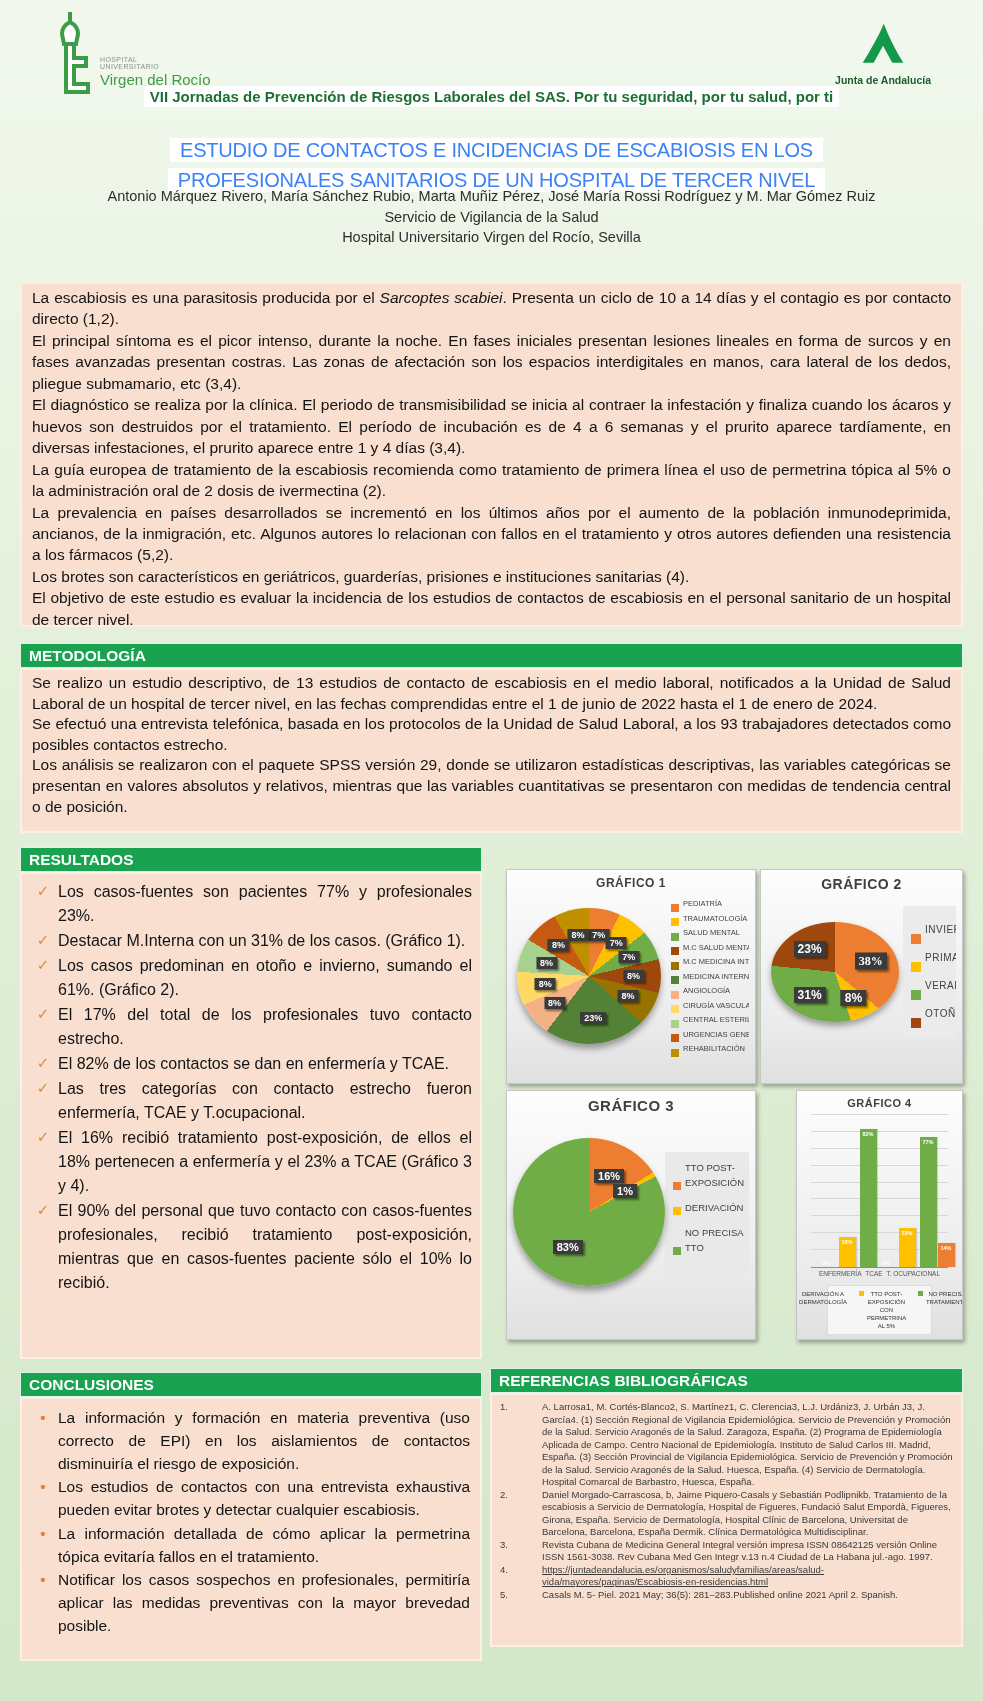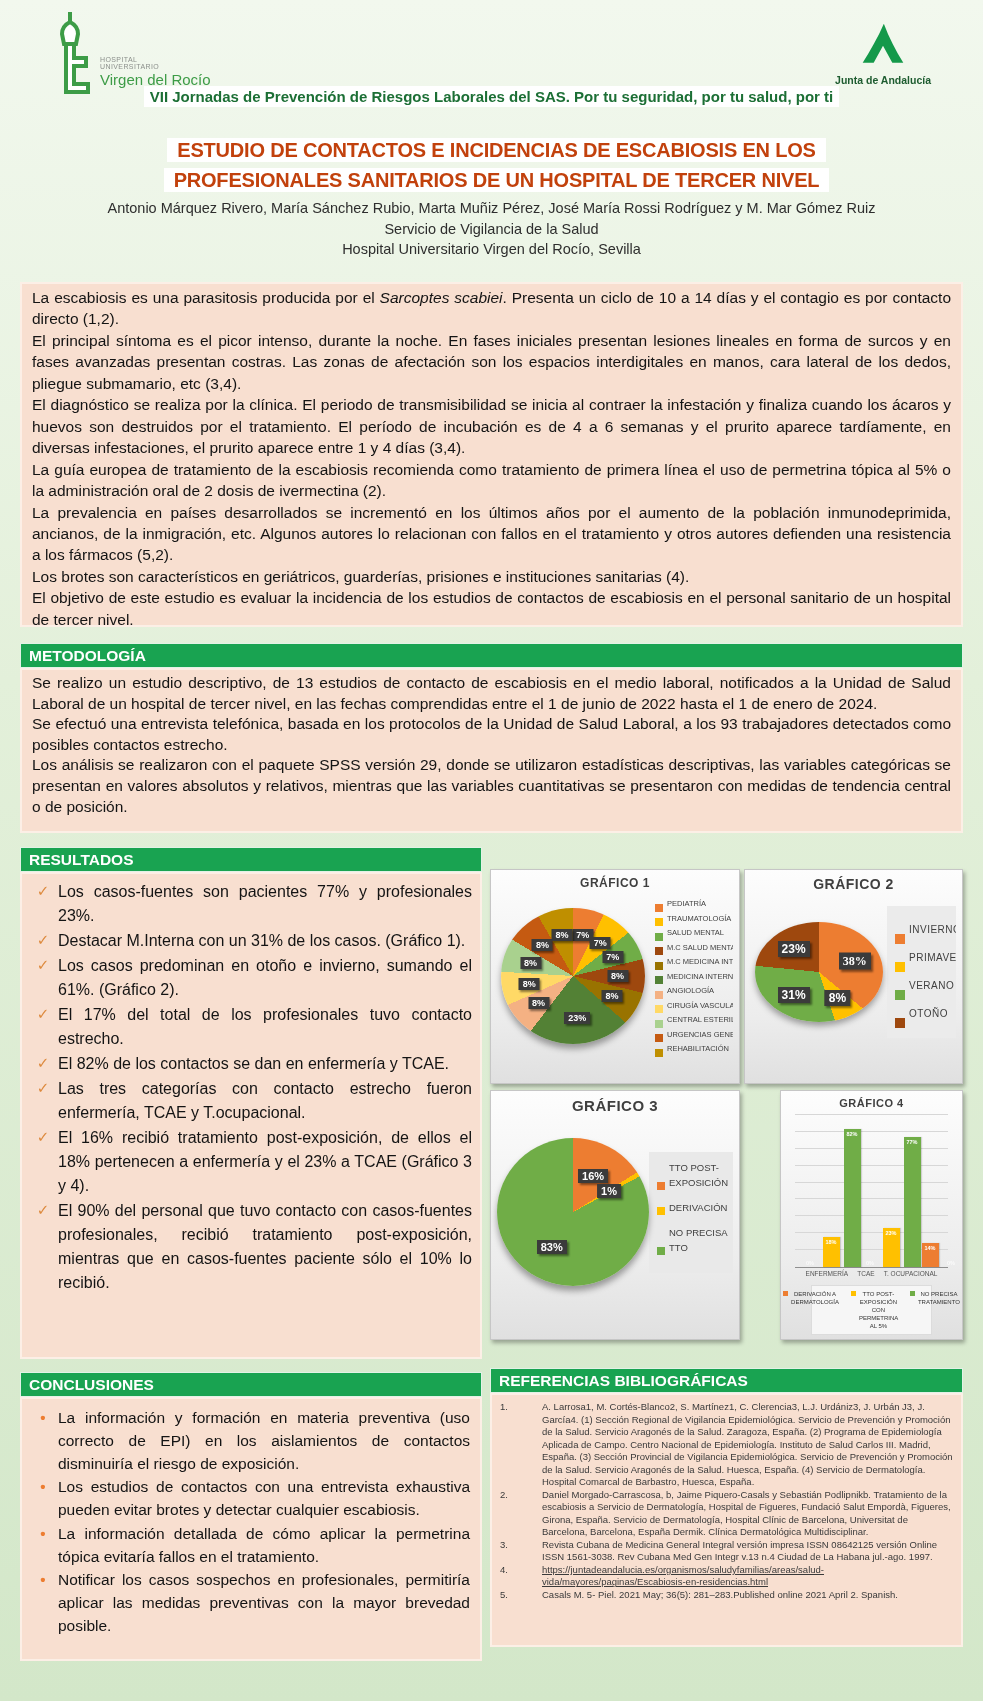--- a/index.html
+++ b/index.html
@@ -10,22 +10,22 @@
   
   .logo-left{position:absolute;left:40px;top:10px;display:flex;align-items:flex-end;gap:2px;}
   .logo-left .txt{line-height:1.05;padding-bottom:6px;}
   .logo-left .small{font-size:7px;color:#8b8f8b;letter-spacing:.4px;}
   .logo-left .name{font-size:15px;color:#3d9c47;margin-top:2px;}
   .logo-right{position:absolute;right:52px;top:22px;text-align:center;}
   .logo-right .name{font-size:10.5px;font-weight:bold;color:#1e5c30;margin-top:2px;}
   .event-line{position:absolute;top:88px;left:0;width:100%;text-align:center;}
   .event-line span{background:#fff;padding:2px 6px;font-weight:bold;font-size:15px;color:#1c6f35;}
   .title-block{position:absolute;top:136px;left:0;width:100%;text-align:center;line-height:29px;}
-  .title-block span{background:#fff;padding:1px 10px;font-weight:bold;font-size:20px;color:#c2410c;letter-spacing:-0.2px;margin-left:10px;}
-  .authors-block{position:absolute;top:198px;left:0;width:100%;text-align:center;color:#2e2e2e;
+  .title-block span{background:#fff;padding:1px 10px;font-weight:normal;font-size:20px;color:#3b82f6;letter-spacing:-0.2px;margin-left:10px;}
+  .authors-block{position:absolute;top:186px;left:0;width:100%;text-align:center;color:#2e2e2e;
     font-size:14.5px;line-height:1.42;}
 
   
   .main{position:absolute;top:282px;left:20px;width:943px;}
   .sec-header{background:#19a351;border:1px solid #e2f2e6;color:#fff;font-weight:bold;
     font-size:15.5px;height:21px;line-height:21px;padding:1px 8px;}
   .content-box{background:#f8dfd0;border:2px solid #fcefe6;color:#141414;text-align:justify;
     padding:3px 10px;box-sizing:border-box;}
   .box-intro{height:345px;font-size:15.5px;line-height:1.385;}
   .box-method{height:165px;font-size:15.5px;line-height:1.33;}
@@ -47,21 +47,21 @@
 
   
   .box-refs{height:254px;font-size:9.5px;line-height:1.32;color:#3a3a3a;text-align:left;padding:6px 8px;}
   .ref-row{display:flex;margin:0;}
   .ref-num{flex:0 0 42px;}
   .ref-text{flex:1;}
   .ref-link{text-decoration:underline;cursor:pointer;}
 
   
   .charts{padding-top:22px;}
-  .chart-row{display:grid;grid-template-columns:250px 1fr;gap:4px;}
+  .chart-row{display:grid;grid-template-columns:250px 1fr;gap:4px;margin-left:16px;}
   .row1{height:215px;margin-bottom:6px;}
   .row2{height:250px;gap:40px;}
   .chart-box{border:1px solid #c6c6c6;background:linear-gradient(180deg,#fdfdfd 0%,#ececec 70%,#e0e0e0 100%);
     box-shadow:2px 3px 4px rgba(0,0,0,.3);padding:6px;box-sizing:border-box;overflow:hidden;position:relative;}
   .chart-title{text-align:center;font-weight:bold;color:#3f3f3f;letter-spacing:.5px;}
   .chart--g1 .chart-title{font-size:12px;}
   .chart--g2 .chart-title{font-size:14px;}
   .chart--g3 .chart-title{font-size:15px;}
   .chart--g4 .chart-title{font-size:11px;}
   .pie-area{display:flex;align-items:center;}

